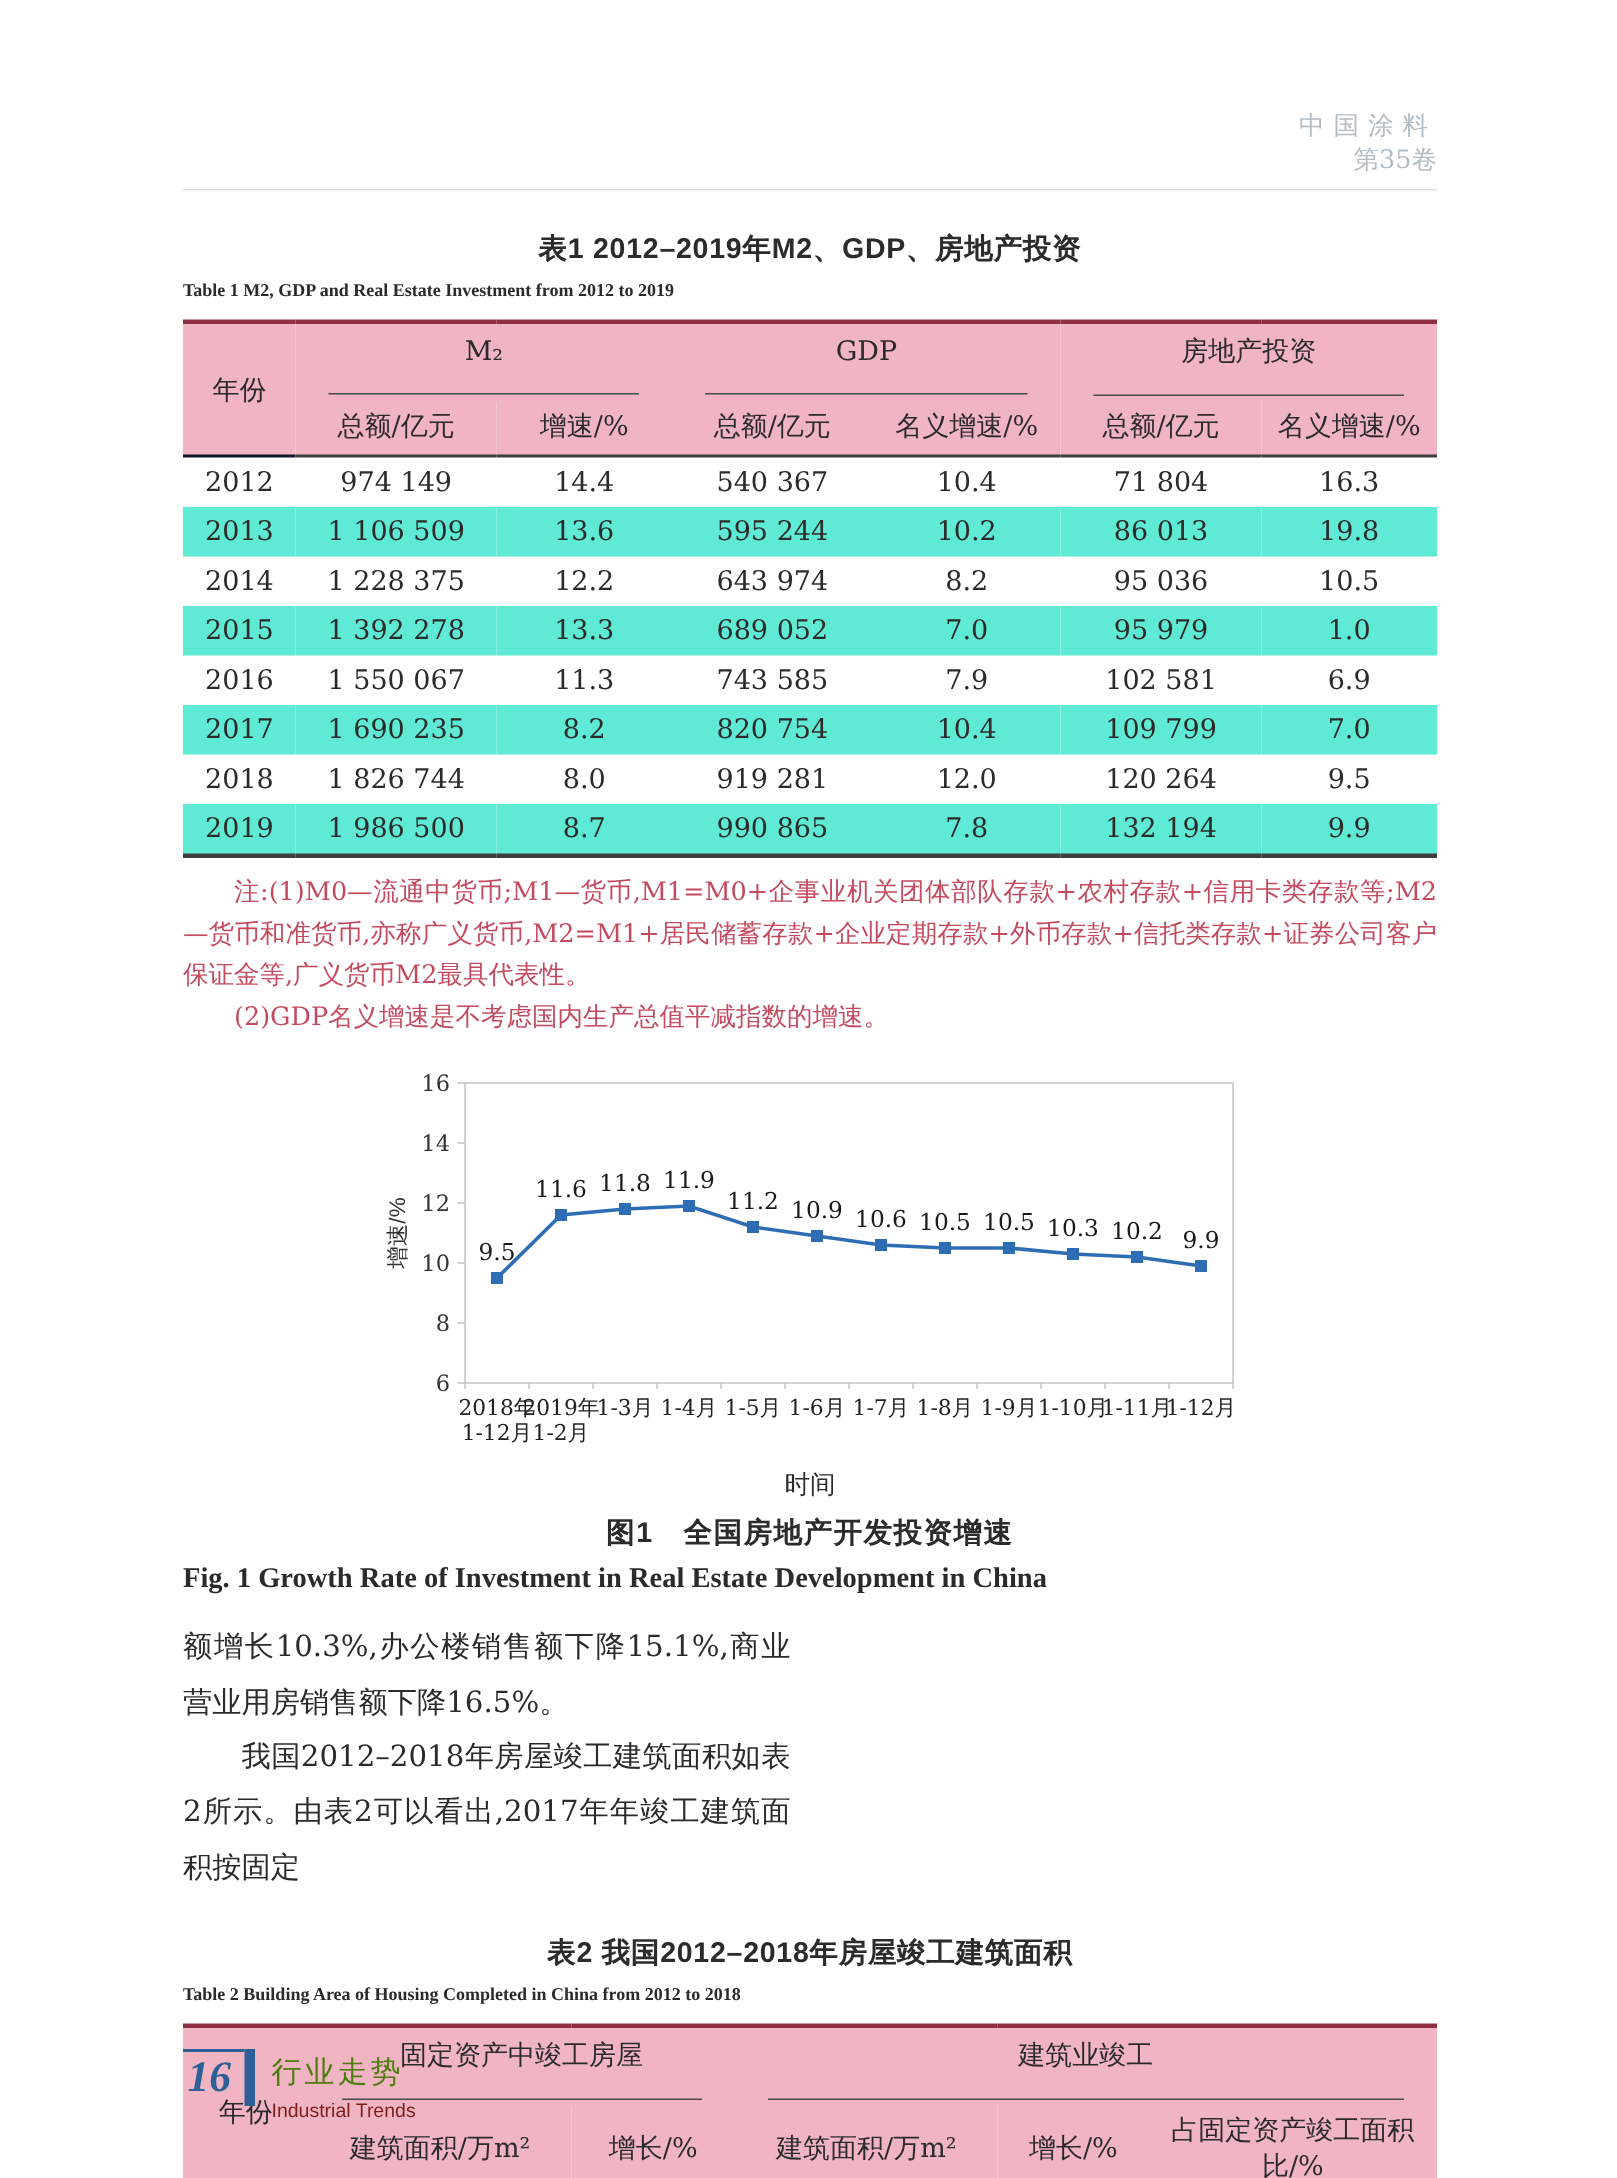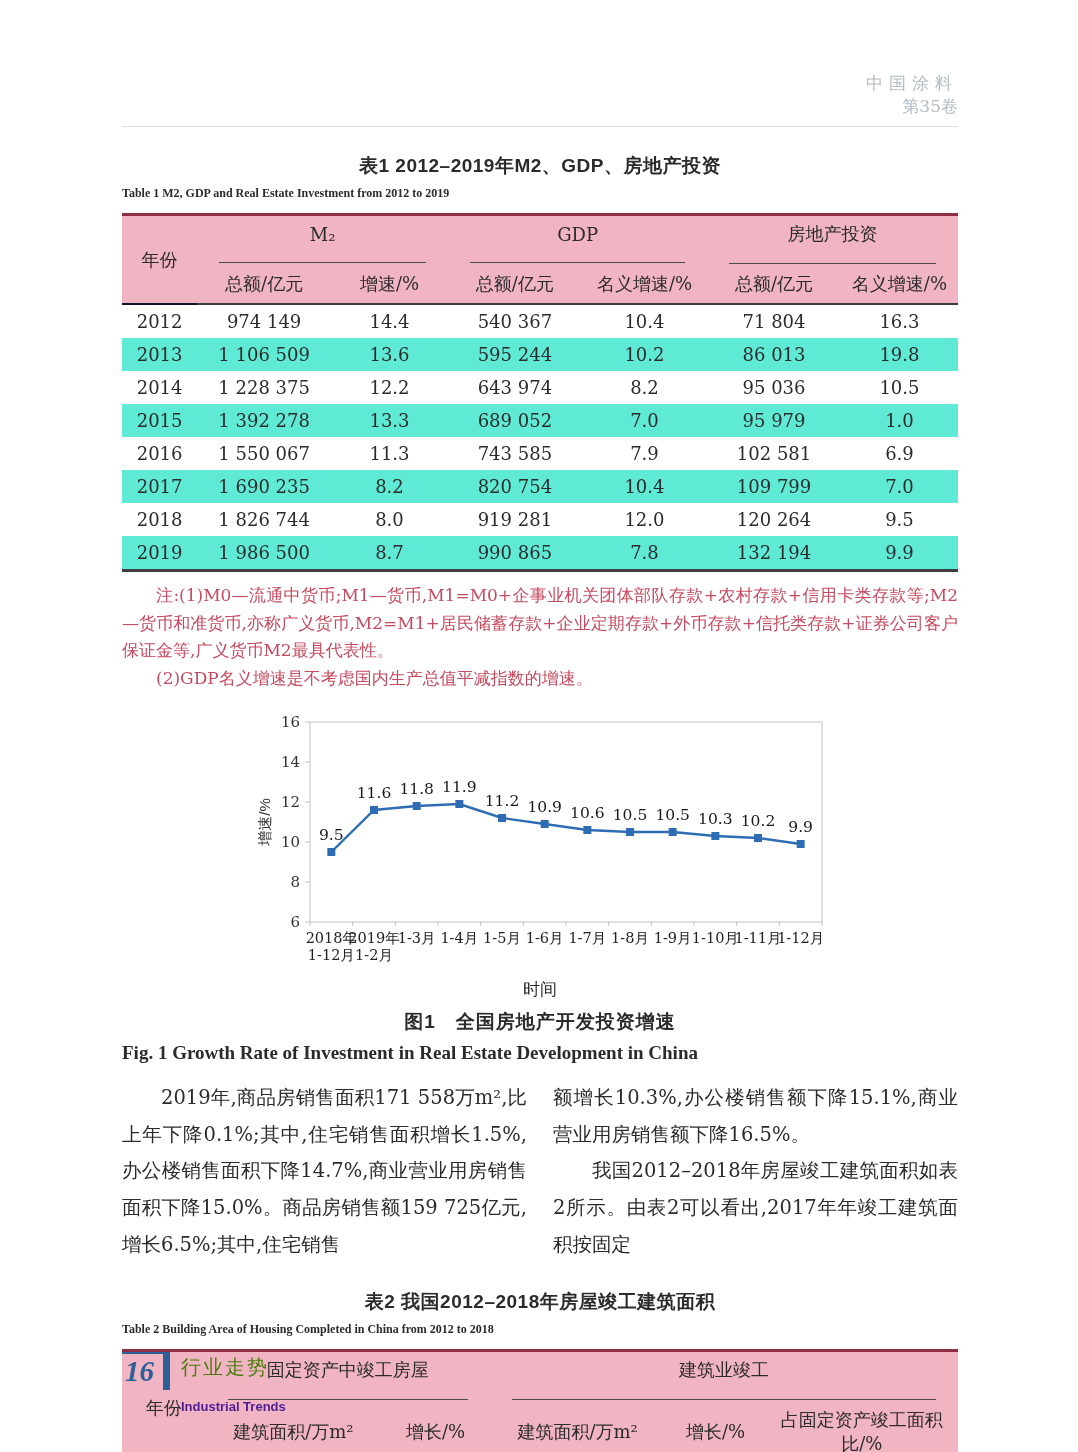--- a/index.html
+++ b/index.html
@@ -63,22 +63,22 @@
   
   .footer { position:absolute; left:122px; bottom:38px; display:flex; align-items:flex-start; }
   .page-badge { display:flex; align-items:stretch; }
   .page-num {
     font-family:"Liberation Serif", serif; font-style:italic; font-weight:bold;
     font-size:29px; color:#2d6096; border-top:2px solid #2d6096; padding:1px 9px 2px 3px;
   }
   .page-bar { width:7px; background:#2d6096; margin-right:11px; }
   .section-zh { font-size:20px; color:#4d7c0f; letter-spacing:2px; margin-top:2px;
     font-family:"Liberation Sans", sans-serif; }
-  .section-en { font-size:13px; color:#4c1d95; margin-top:18px;
-    font-family:"Liberation Sans", sans-serif;font-weight:bold; }
+  .section-en { font-size:13px; color:#7f1d1d; margin-top:4px;
+    font-family:"Liberation Sans", sans-serif; }
 </style>
 </head>
 <body>
 
 <div class="page">
   <div class="content">
 
     <div class="runhead">
       <span class="journal">中国涂料</span>
       <span class="volume">第35卷</span>
@@ -258,23 +258,20 @@
           <text x="504" y="233" text-anchor="middle" font-size="14.5" fill="#222" font-family="&quot;DejaVu Serif&quot;, serif"><tspan x="504" dy="0">1-11月</tspan></text>
           <text x="546.6666666666667" y="233" text-anchor="middle" font-size="14.5" fill="#222" font-family="&quot;DejaVu Serif&quot;, serif"><tspan x="546.6666666666667" dy="0">1-12月</tspan></text>
         </svg>
     </div>
     <div class="xaxis-title">时间</div>
     <div class="fig-cap-zh">图1　全国房地产开发投资增速</div>
     <div class="fig-cap-en">Fig. 1  Growth Rate of Investment in Real Estate Development in China</div>
 
     <div class="bodytext">
       <div class="col">
-        <p class="para-indent">2019年,商品房销售面积171 558万m²,比上年下降0.1%;其中,住宅销售面积增长1.5%,办公楼销售面积下降14.7%,商业营业用房销售面积下降15.0%。商品房销售额159 725亿元,增长6.5%;其中,住宅销售</p>
-      </div>
-      <div class="col">
         <p>额增长10.3%,办公楼销售额下降15.1%,商业营业用房销售额下降16.5%。</p>
         <p class="para-indent">我国2012–2018年房屋竣工建筑面积如表2所示。由表2可以看出,2017年年竣工建筑面积按固定</p>
       </div>
     </div>
 
     <div class="tbl-title-zh">表2 我国2012–2018年房屋竣工建筑面积</div>
     <div class="tbl-title-en">Table 2  Building Area of Housing Completed in China from 2012 to 2018</div>
 
     <table class="datatable" id="table2">
         <thead>

